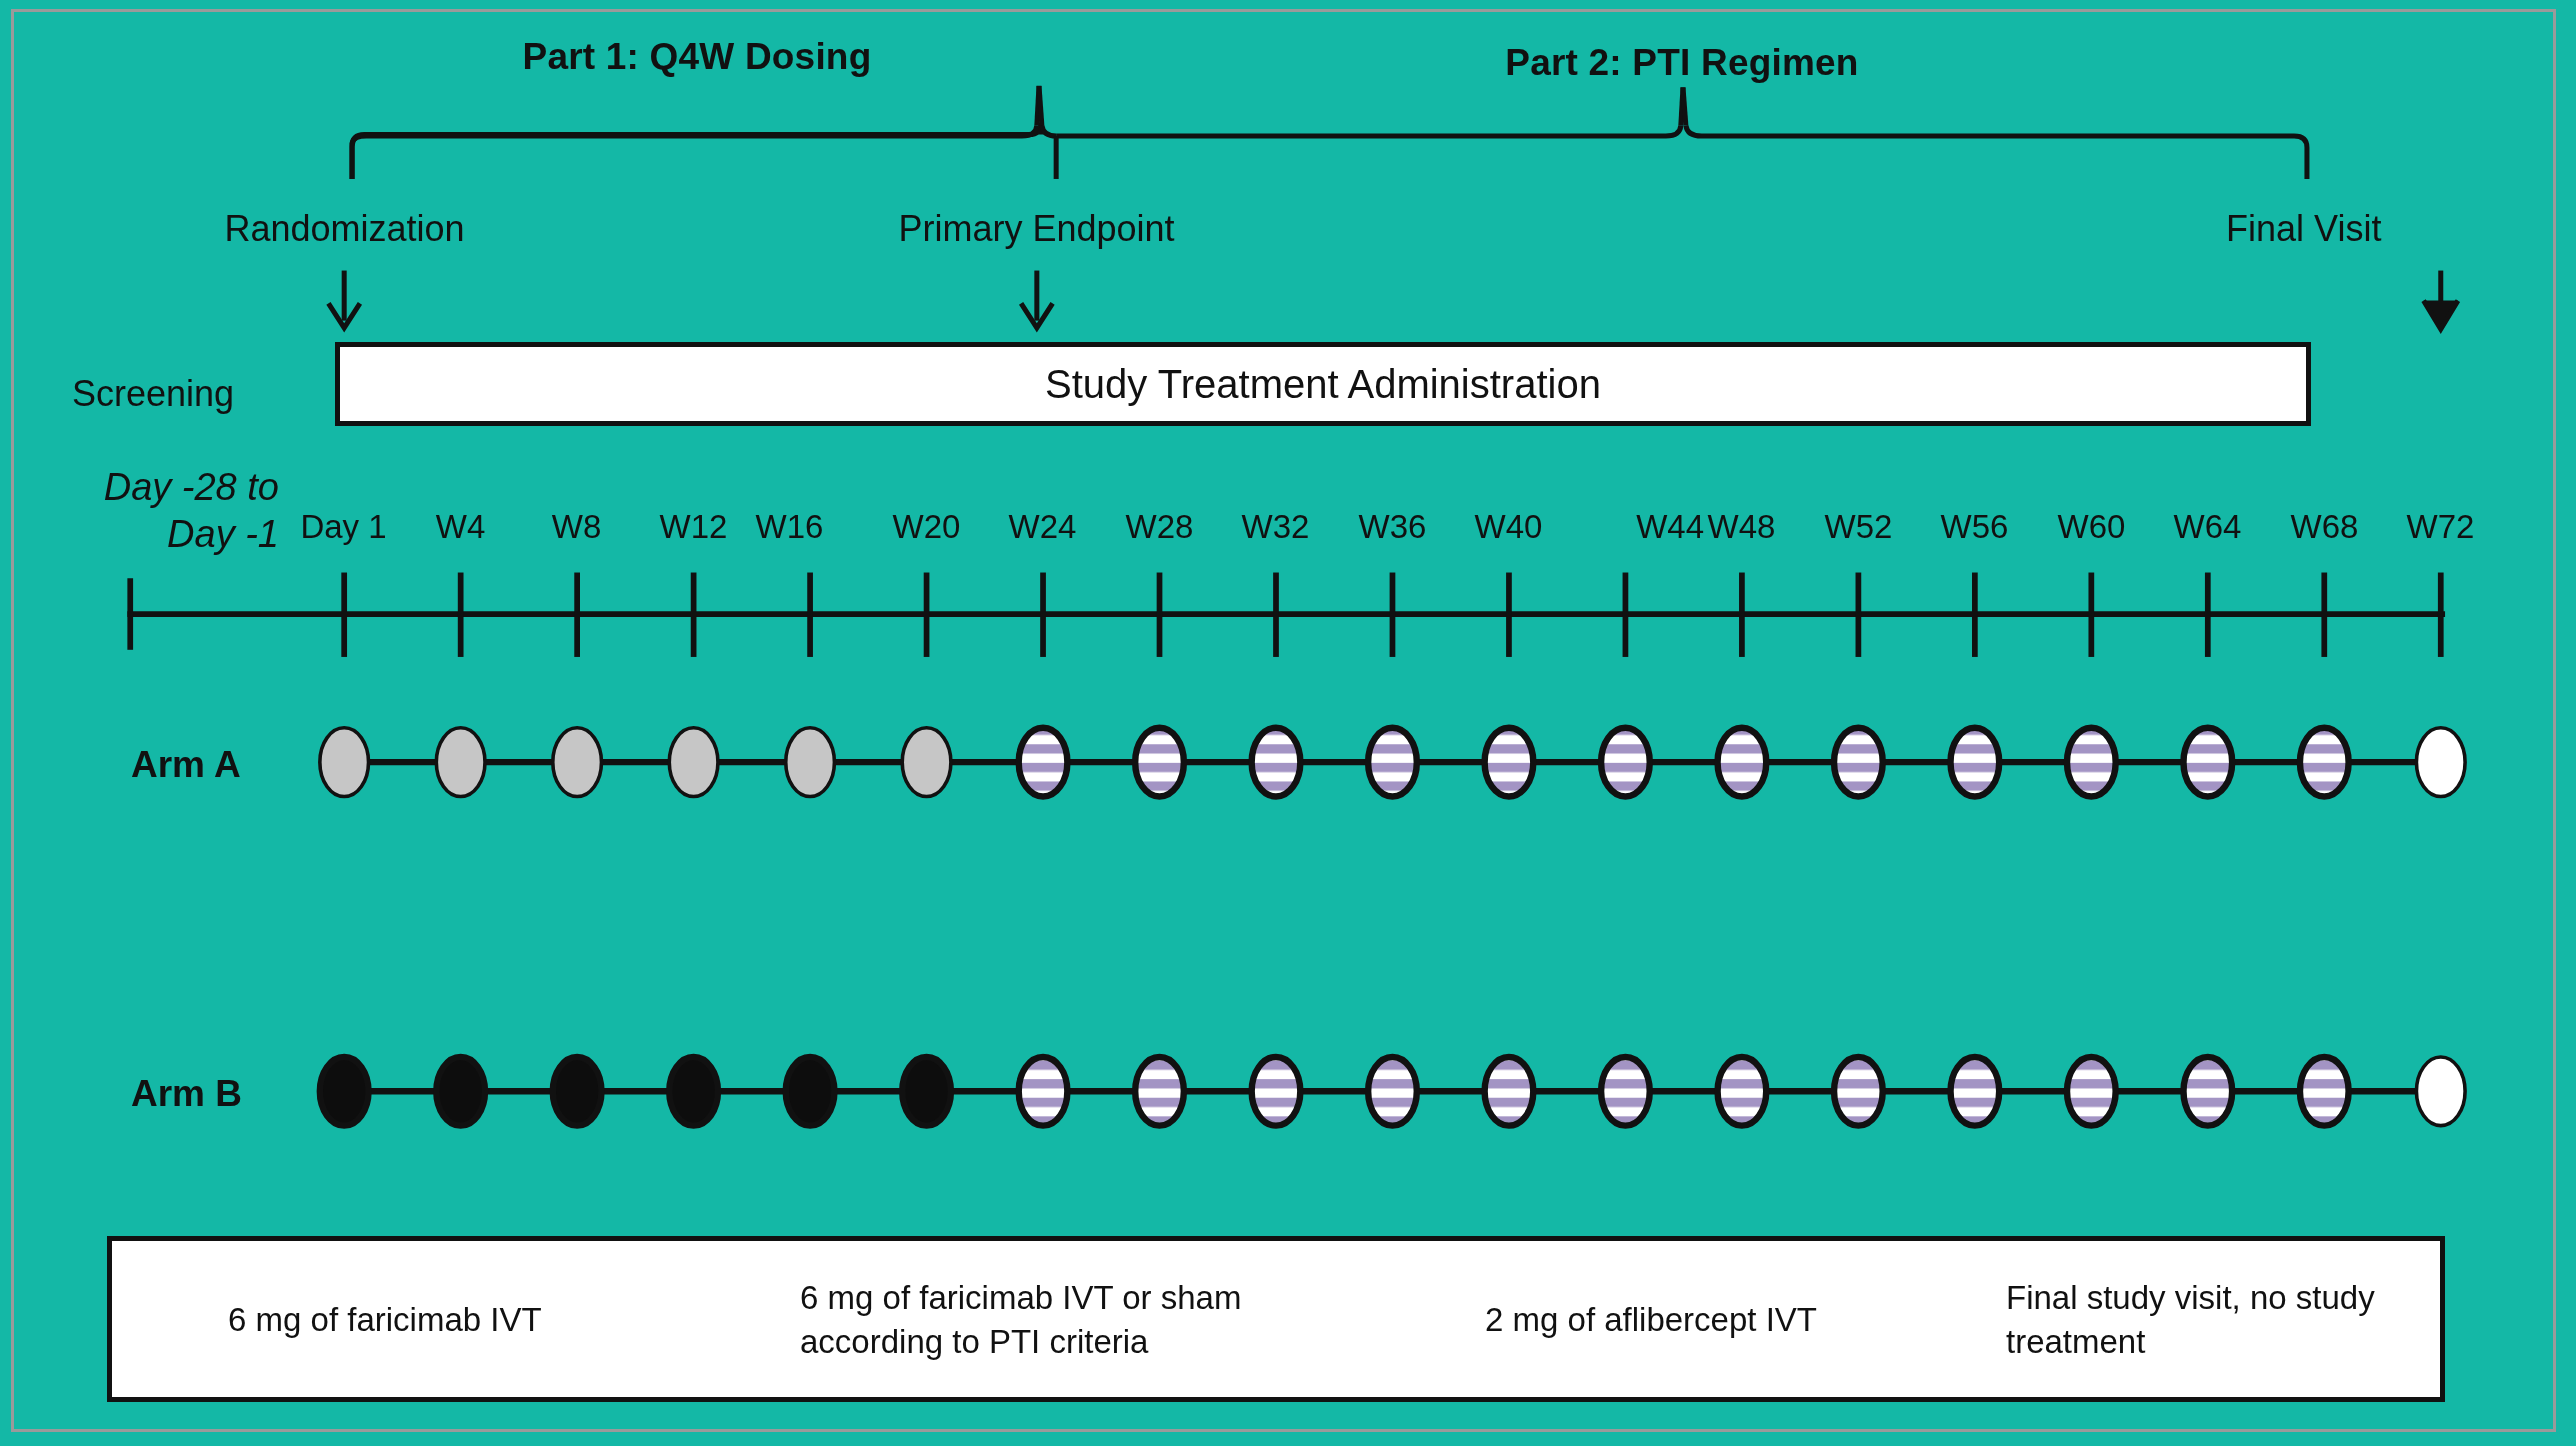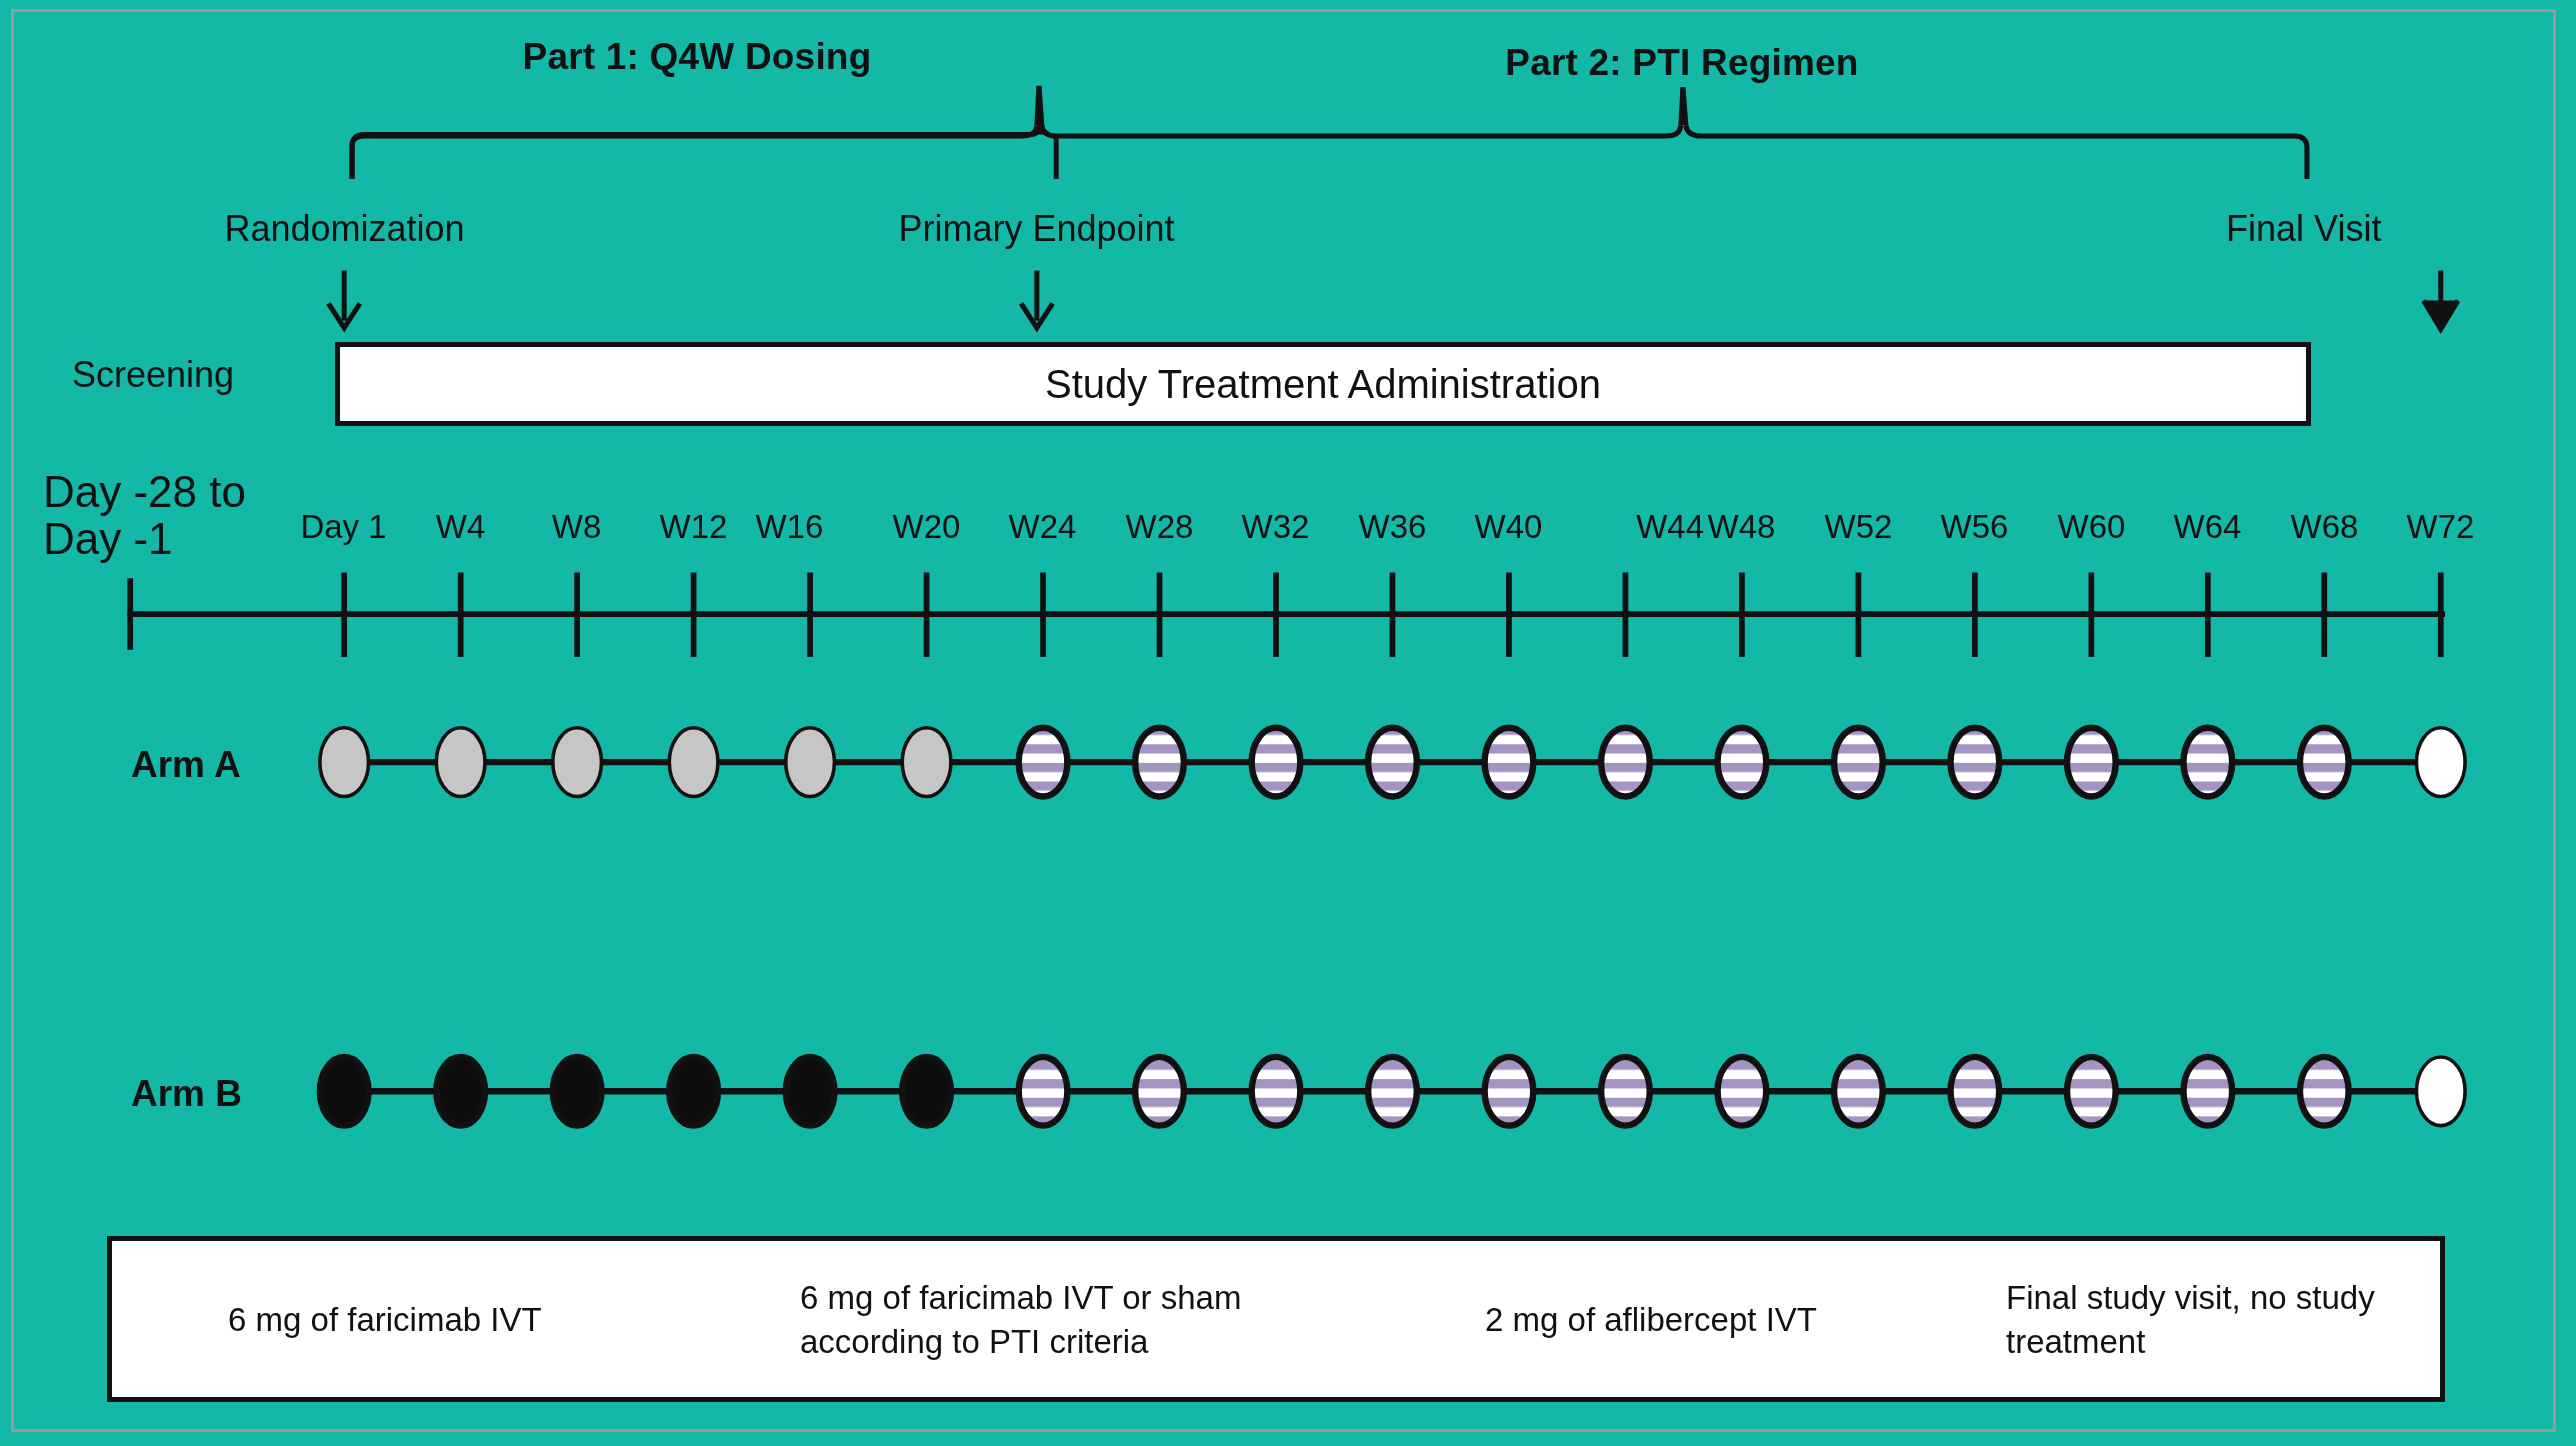--- a/index.html
+++ b/index.html
@@ -32,21 +32,21 @@
   }
   .txt{ position:absolute; white-space:pre; line-height:1.12; }
 
   .part-title{
     font-size:37px; font-weight:bold; letter-spacing:0.2px;
     text-align:center;
   }
   .milestone{ font-size:36px; text-align:center; }
   .screening-lbl{ font-size:36px; }
   .stabox-lbl{ font-size:40px; text-align:center; width:100%; }
-  .daywin{ font-size:44px; text-align:left; line-height:1.25; }
+  .daywin{ font-size:38px; text-align:right; line-height:1.25;font-style:italic; }
   .tick-lbl{ font-size:33px; text-align:center; }
   .arm-lbl{ font-size:37px; font-weight:bold; }
   .legend-lbl{ font-size:33px; line-height:1.30; }
 
   
   #sta-box{
     position:absolute;
     left:335px; top:342px;
     width:1976px; height:84px;
     border:5px solid #111111;
@@ -191,21 +191,21 @@
       </g>
   </svg>
 
   <div class="txt part-title" style="left:352px; top:36px; width:690px;">Part 1: Q4W Dosing</div>
   <div class="txt part-title" style="left:1056px; top:42px; width:1252px;">Part 2: PTI Regimen</div>
 
   <div class="txt milestone" style="left:822px; top:209px; width:429px;">Primary Endpoint</div>
   <div class="txt milestone" style="left:130px; top:209px; width:429px;">Randomization</div>
   <div class="txt milestone" style="left:2226px; top:209px; width:286px; text-align:left;">Final Visit</div>
 
-  <div class="txt screening-lbl" style="left:72px; top:355px;">Screening</div>
+  <div class="txt screening-lbl" style="left:72px; top:374px;">Screening</div>
 
   <div id="sta-box">
     <span class="stabox-lbl">Study Treatment Administration</span>
   </div>
 
   <div class="txt daywin" style="left:43px; top:464px; width:236px;">Day -28 to</div>
   <div class="txt daywin" style="left:43px; top:511px; width:236px;">Day -1</div>
 
   <div id="tick-labels">
       <div class="txt tick-lbl" style="left: 265px; top: 509px; width: 157px;">Day 1</div>

